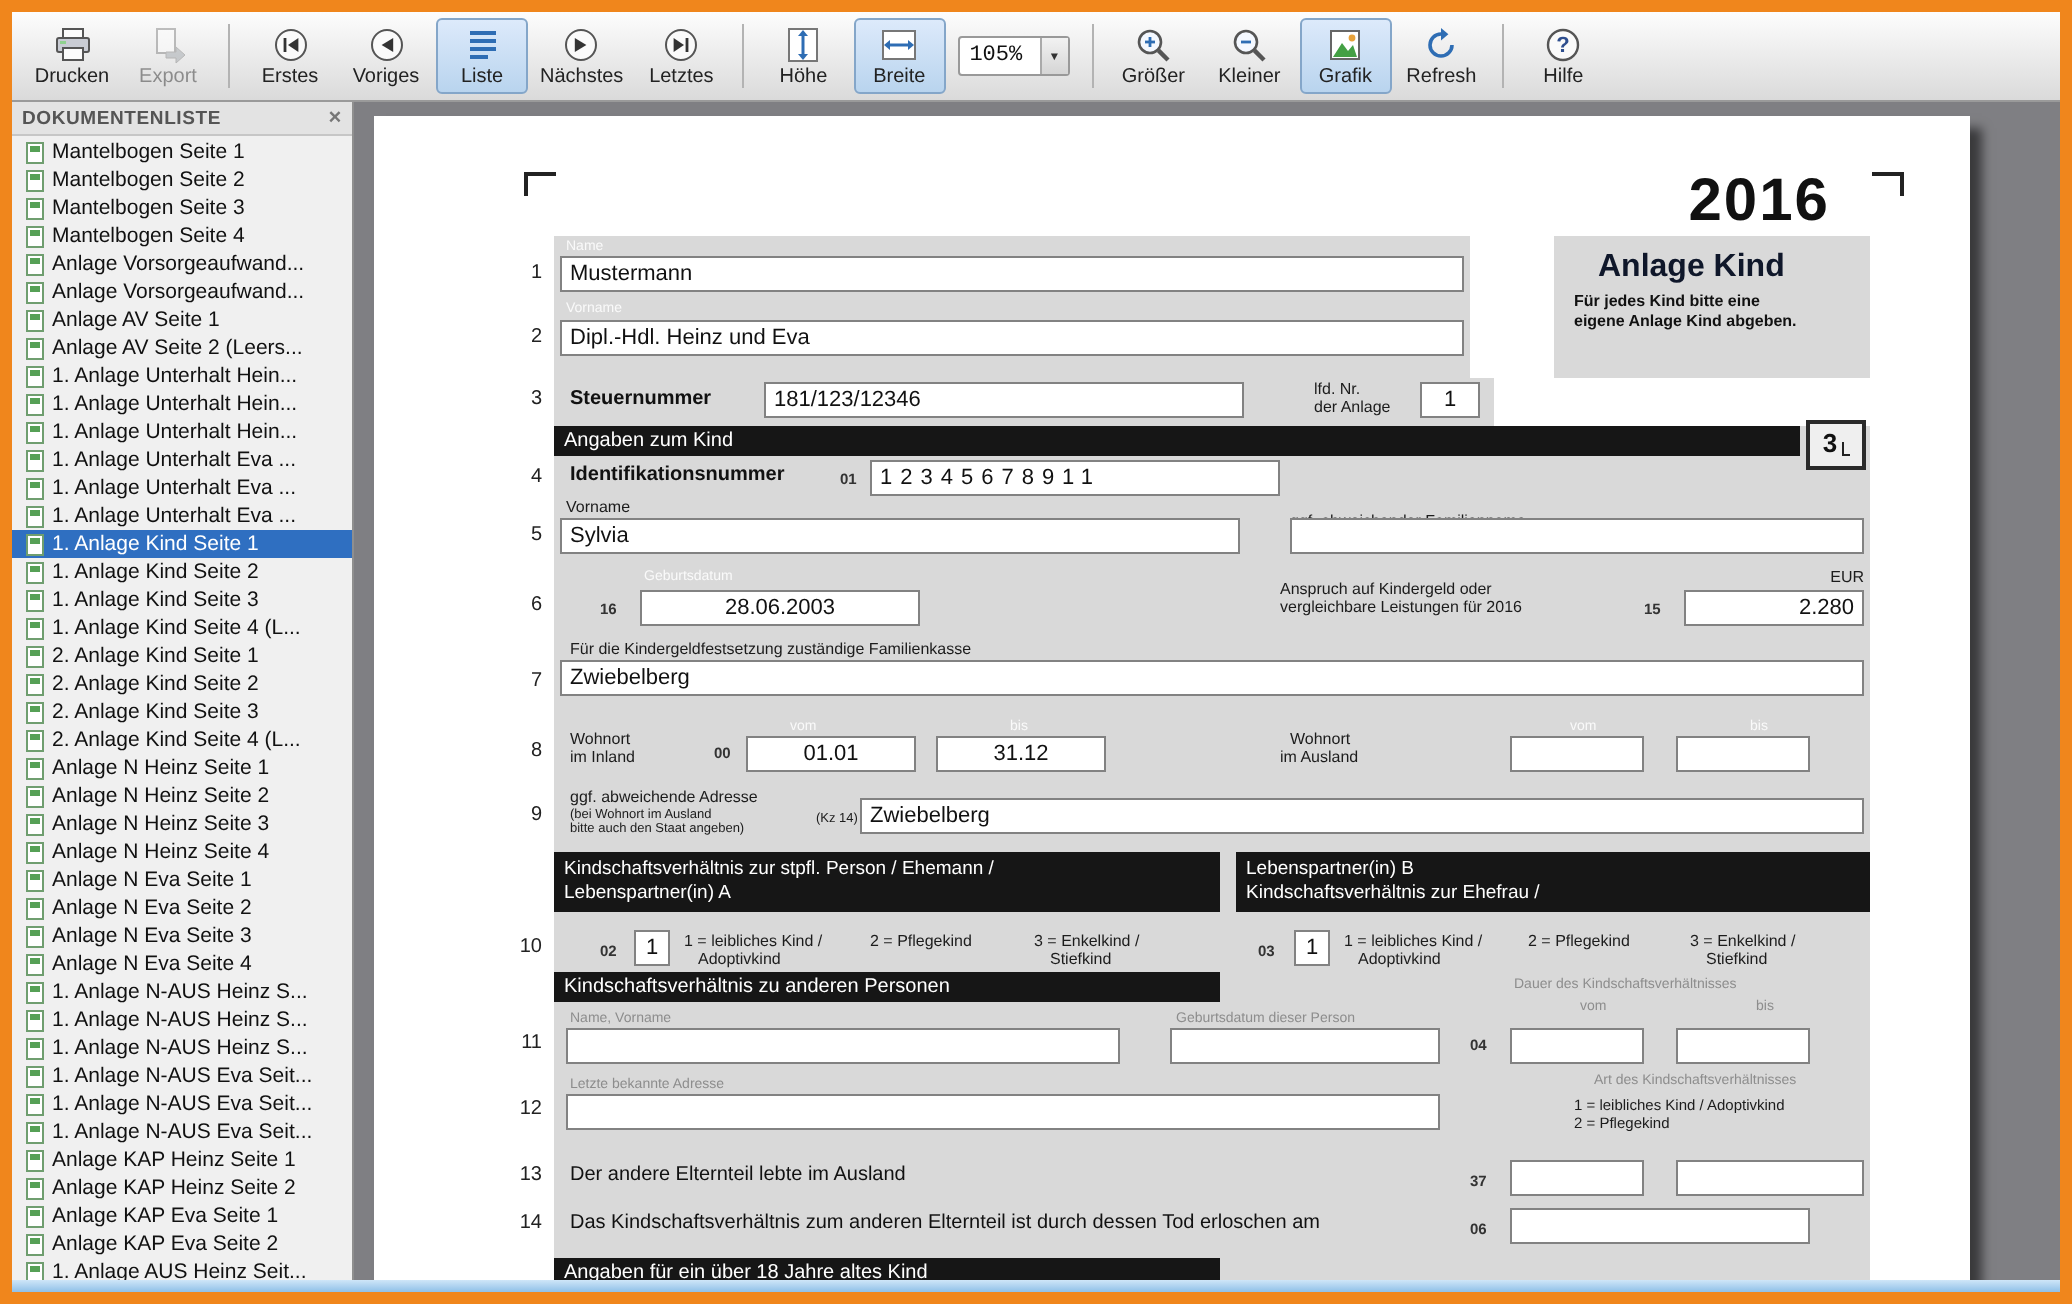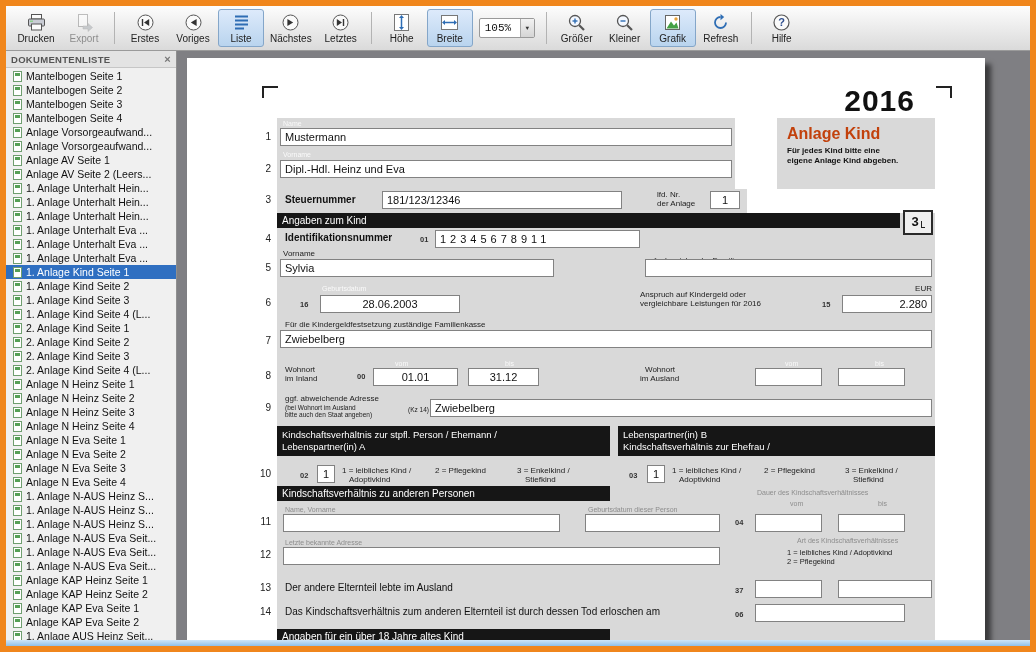--- a/index.html
+++ b/index.html
@@ -47,21 +47,21 @@
   .glabel { font-size:7px; color:#8d8d8d; white-space:nowrap; }
   .blabel { font-size:8px; color:#1c1c1c; white-space:nowrap; }
   .xs { font-size:6.5px; }
   .s75 { font-size:7.5px; }
   .nlabel { font-size:10px; color:#111; white-space:nowrap; }
   .bold { font-weight:bold; }
   .code { font-size:7.5px; font-weight:bold; color:#333; }
   .bar { background:#161616; color:#fff; font-weight:normal; font-size:10px; line-height:15px; height:15px; padding:0 5px; white-space:nowrap; overflow:hidden; }
   .bar.two { font-size:9.5px; line-height:12px; height:30px; padding:3px 5px; }
   .bar.two span { display:block; }
-  .ak-title { font-size:16px; font-weight:bold; color:#c2410c; padding:7px 0 3px 10px; }
+  .ak-title { font-size:16px; font-weight:bold; color:#0f172a; padding:7px 0 3px 10px;margin-left:12px; }
   .ak-sub { font-size:8px; font-weight:bold; color:#111; padding-left:10px; line-height:10px; }
   .marker3 { left:626px; top:92px; width:30px; height:25px; background:#efefef; border:2px solid #2a2a2a; text-align:center; font-size:13px; font-weight:bold; line-height:20px; color:#111; }
   .m3-mark { display:inline-block; width:4px; height:7px; border-left:1px solid #222; border-bottom:1px solid #222; margin-left:2px; vertical-align:-2px; }
 
   .bottombar { height:6px; flex-shrink:0; background:linear-gradient(#cfe6f8,#8fc0e8); }
 </style>
 </head>
 <body>
 
 <div class="window">
@@ -439,42 +439,42 @@
 
           <div class="bar" style="left:0;top:95px;width:623px">Angaben zum Kind</div>
           <div class="marker3"><span>3</span><span class="m3-mark"></span></div>
 
           <span class="nlabel bold" style="left:8px;top:114px">Identifikationsnummer</span>
           <span class="code" style="left:143px;top:117px">01</span>
           <div class="fld sp" style="left:158px;top:112px;width:205px">12345678911</div>
           <span class="blabel" style="left:368px;top:138px">ggf. abweichender Familienname</span>
           <span class="blabel" style="left:6px;top:131px">Vorname</span>
 
-          <div class="fld" style="left:3px;top:141px;width:274px">Sylvia</div>
+          <div class="fld" style="left:3px;top:141px;width:340px">Sylvia</div>
           <div class="fld" style="left:368px;top:141px;width:287px"></div>
 
           <span class="mlabel" style="left:45px;top:167px">Geburtsdatum</span>
           <span class="blabel rgt" style="left:600px;top:166px;width:55px">EUR</span>
           <span class="code" style="left:23px;top:182px">16</span>
           <div class="fld ctr" style="left:43px;top:177px;width:140px">28.06.2003</div>
           <span class="blabel" style="left:363px;top:172px">Anspruch auf Kindergeld oder</span>
           <span class="blabel" style="left:363px;top:181px">vergleichbare Leistungen für 2016</span>
           <span class="code" style="left:545px;top:182px">15</span>
           <div class="fld rgt" style="left:565px;top:177px;width:90px">2.280</div>
 
           <span class="blabel" style="left:8px;top:202px">Für die Kindergeldfestsetzung zuständige Familienkasse</span>
           <div class="fld" style="left:3px;top:212px;width:652px">Zwiebelberg</div>
 
           <span class="blabel" style="left:8px;top:247px">Wohnort</span>
           <span class="blabel" style="left:8px;top:256px">im Inland</span>
           <span class="code" style="left:80px;top:254px">00</span>
           <span class="mlabel" style="left:118px;top:242px">vom</span>
           <div class="fld ctr" style="left:96px;top:250px;width:85px">01.01</div>
           <span class="mlabel" style="left:228px;top:242px">bis</span>
-          <div class="fld ctr" style="left:191px;top:250px;width:71px">31.12</div>
+          <div class="fld ctr" style="left:191px;top:250px;width:85px">31.12</div>
           <span class="blabel" style="left:368px;top:247px">Wohnort</span>
           <span class="blabel" style="left:363px;top:256px">im Ausland</span>
           <span class="mlabel" style="left:508px;top:242px">vom</span>
           <div class="fld" style="left:478px;top:250px;width:67px"></div>
           <span class="mlabel" style="left:598px;top:242px">bis</span>
           <div class="fld" style="left:561px;top:250px;width:67px"></div>
 
           <span class="blabel" style="left:8px;top:276px">ggf. abweichende Adresse</span>
           <span class="blabel xs" style="left:8px;top:286px">(bei Wohnort im Ausland</span>
           <span class="blabel xs" style="left:8px;top:293px">bitte auch den Staat angeben)</span>

